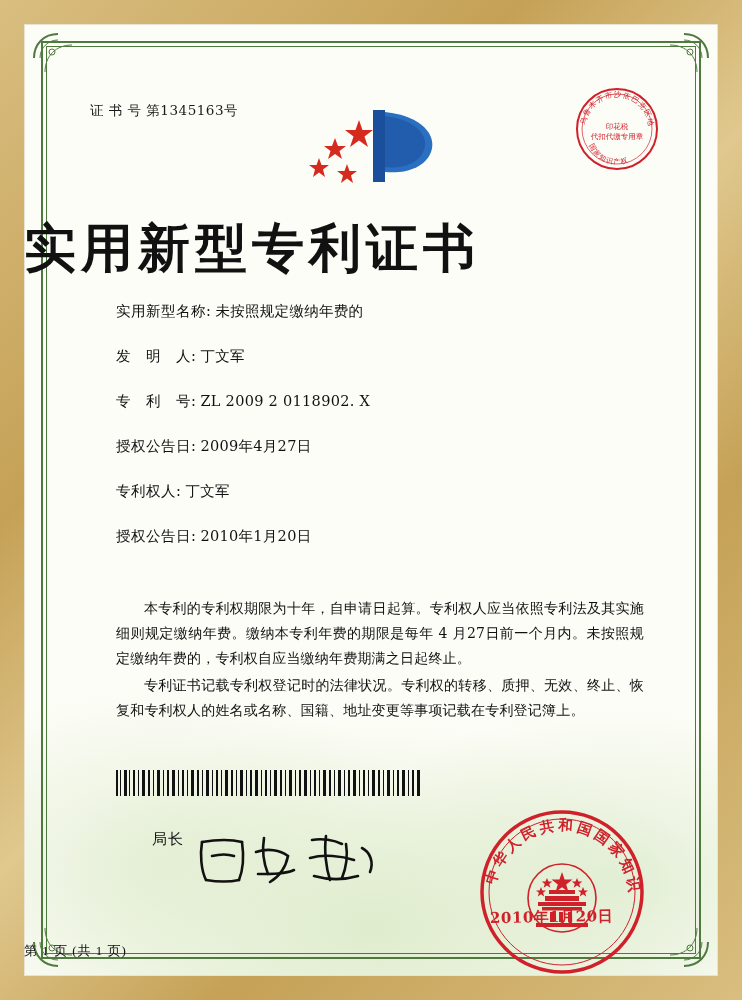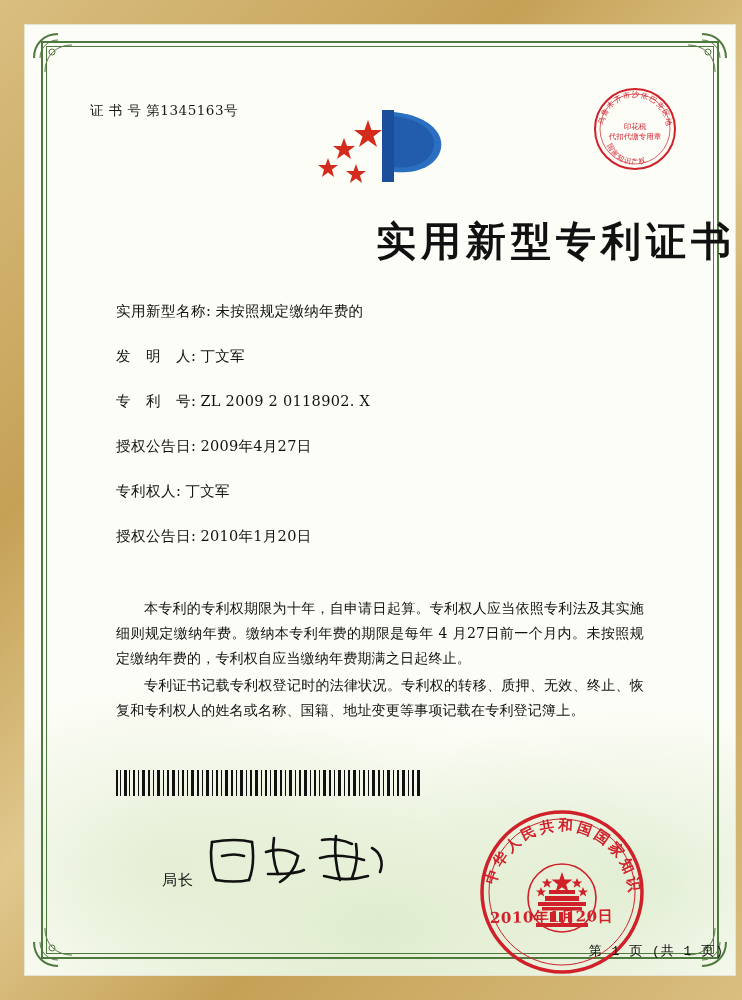--- a/index.html
+++ b/index.html
@@ -26,21 +26,20 @@
     left: 24px;
     top: 24px;
     width: 694px;
     height: 952px;
     background: #fdfdf7;
     background-image:
       radial-gradient(ellipse 500px 300px at 50% 95%, #dfeccd 0%, rgba(253,253,247,0) 70%),
       radial-gradient(ellipse 400px 250px at 20% 88%, #e6f0d8 0%, rgba(253,253,247,0) 70%),
       radial-gradient(ellipse 400px 250px at 85% 90%, #e3efd6 0%, rgba(253,253,247,0) 70%);
     box-shadow: inset 0 0 0 1px #e8e4d4;
-    padding-left: 18px;
   }
   .border-outer {
     position: absolute;
     left: 17px; top: 17px;
     right: 17px; bottom: 17px;
     border: 2px solid #4f7a3f;
   }
   .border-inner {
     position: absolute;
     left: 22px; top: 22px;
@@ -72,23 +71,23 @@
     left: 50%;
     transform: translateX(-50%);
     top: 78px;
     width: 220px;
     height: 92px;
   }
   .title {
     position: absolute;
     left: 0; right: 0;
     top: 190px;
-    text-align: right;
-    font-family: "DejaVu Serif", serif;
-    font-size: 40px;
+    text-align: left;
+    font-family: "DejaVu Serif", serif;
+    font-size: 52px;
     font-weight: bold;
     color: #111;
     letter-spacing: 5px;
   }
   .fields {
     position: absolute;
     left: 92px;
     top: 278px;
     width: 520px;
     font-family: "DejaVu Serif", serif;
@@ -129,42 +128,42 @@
   }
   .barcode {
     position: absolute;
     left: 92px;
     top: 746px;
     width: 306px;
     height: 26px;
   }
   .sig-row {
     position: absolute;
-    left: 138px;
+    left: 128px;
     top: 806px;
     display: flex;
-    align-items: flex-end;
+    align-items: flex-start;
   }
   .sig-label {
     font-family: "DejaVu Serif", serif;
     font-size: 15px;
     color: #111;
     letter-spacing: 1px;
   }
   .signature {
     margin-left: 10px;
     width: 190px;
     height: 60px;
   }
   .footer {
     position: absolute;
     left: 0; right: 12px;
     top: 918px;
-    text-align: right;
-    font-family: Liberation Mono, monospace;
+    text-align: left;
+    font-family: Liberation Serif, serif;
     font-size: 13px;
     color: #111;
     letter-spacing: 1px;
   }
   .stamp-top {
     position: absolute;
     right: 58px;
     top: 62px;
     width: 86px;
     height: 86px;

